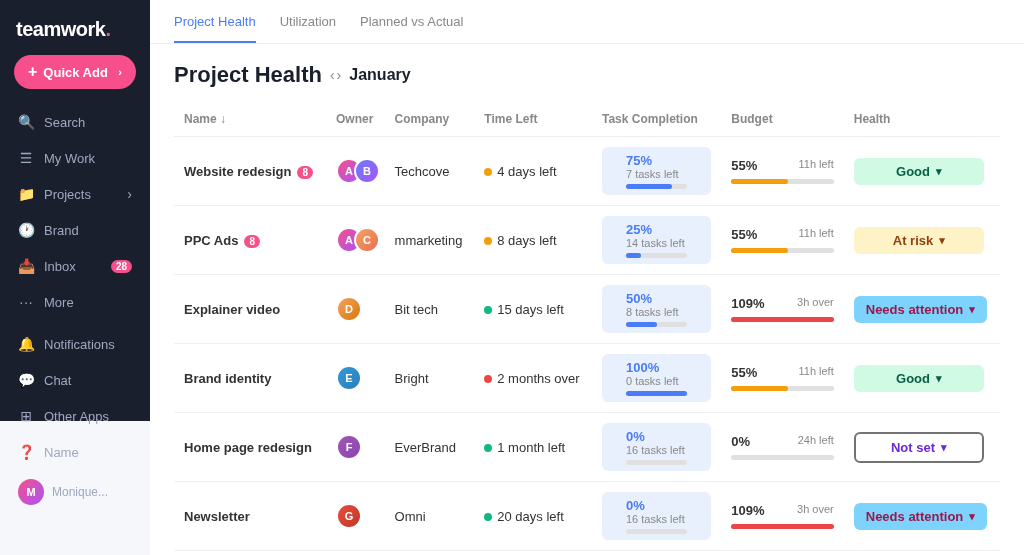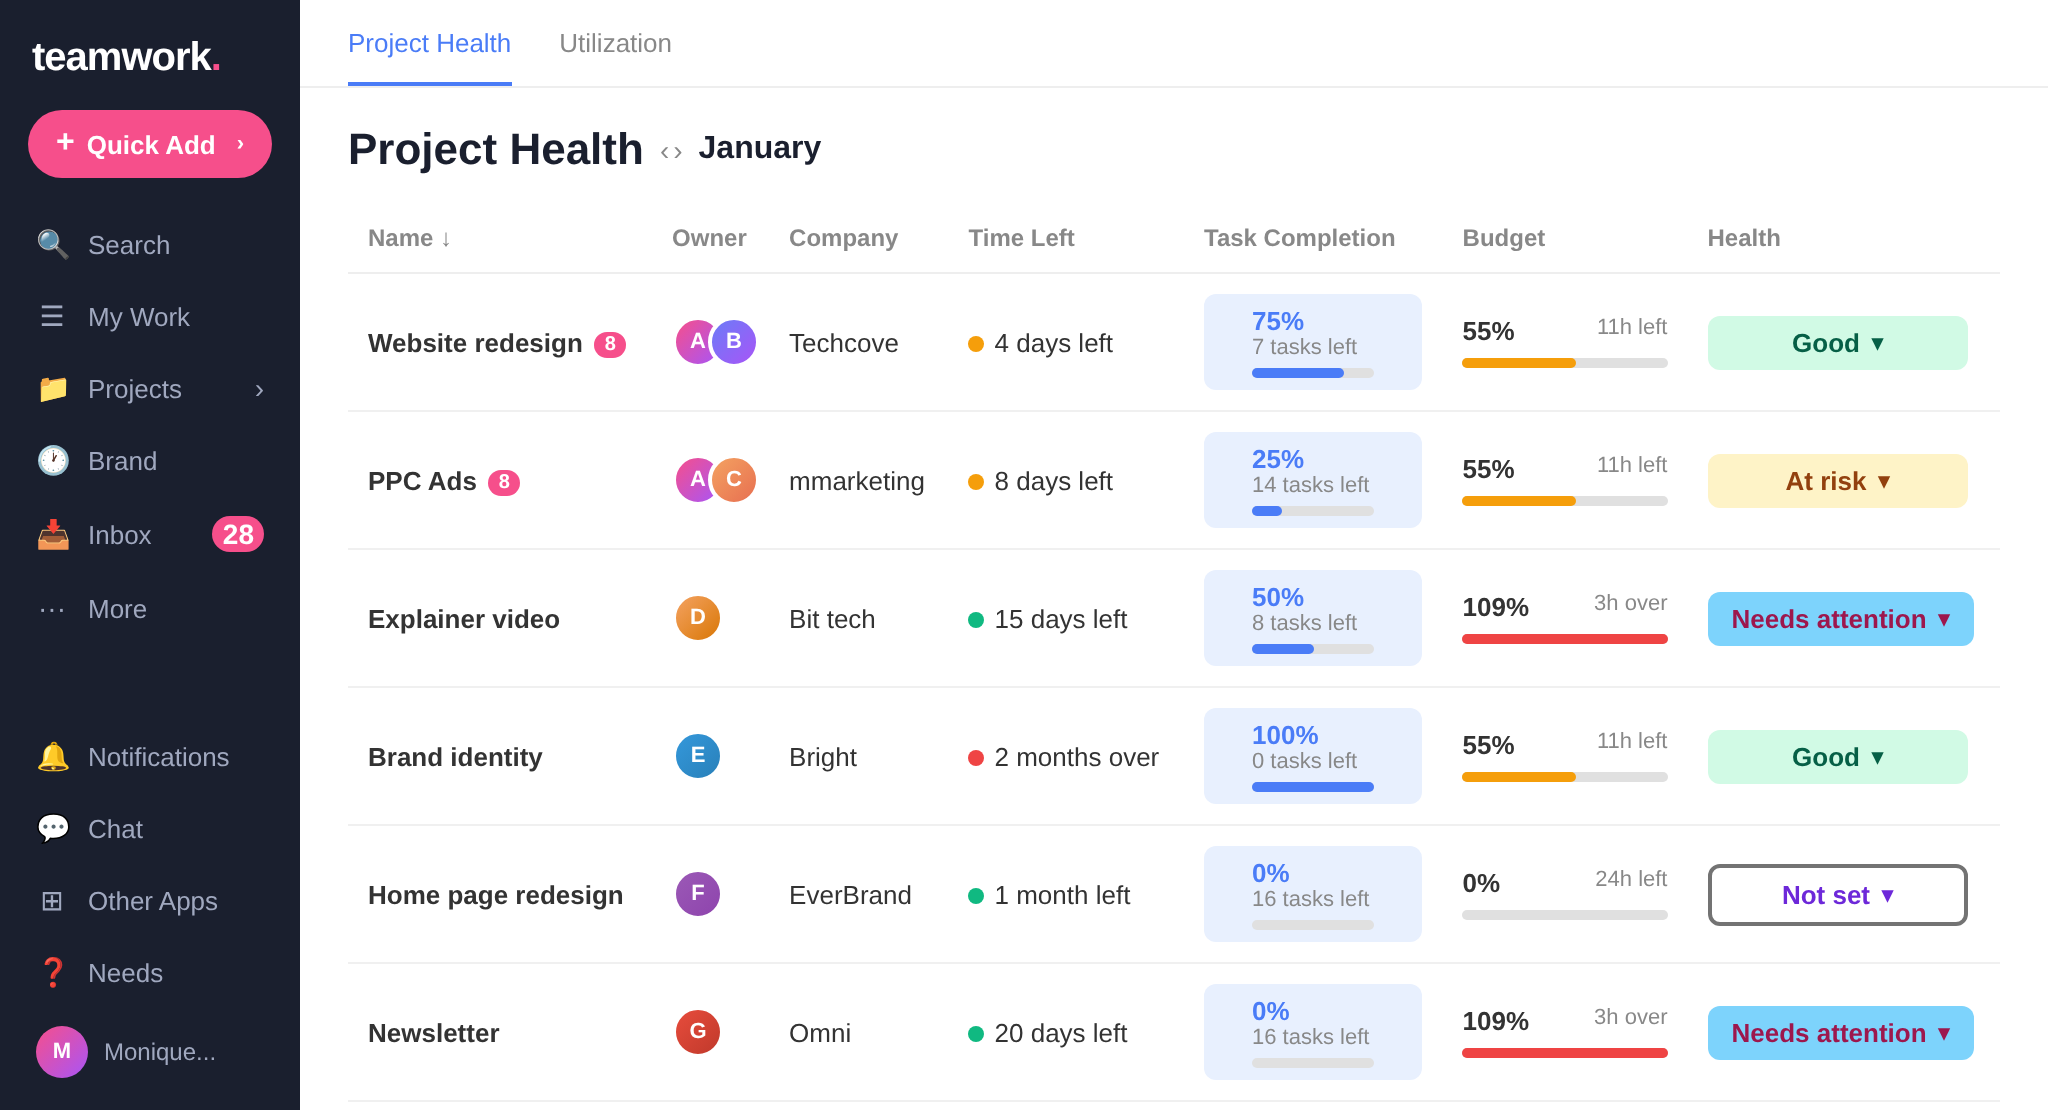--- a/index.html
+++ b/index.html
@@ -6,21 +6,21 @@
     body { font-family: -apple-system, BlinkMacSystemFont, 'Segoe UI', sans-serif; background: #f5f7fa; display: flex; height: 555px; overflow: hidden; }
 
     
     .sidebar {
       width: 150px;
       background: #1a1f2e;
       display: flex;
       flex-direction: column;
       padding: 0;
       flex-shrink: 0;
-      height: 555px;
+      height: 421px;
     }
     .sidebar-logo {
       padding: 18px 16px 14px;
       color: white;
       font-size: 20px;
       font-weight: 800;
       letter-spacing: -0.5px;
     }
     .sidebar-logo span { color: #f64f8b; }
     .quick-add-btn {
@@ -49,21 +49,21 @@
       font-size: 13px;
       cursor: pointer;
       border-radius: 6px;
       position: relative;
     }
     .nav-item.has-arrow::after { content: '›'; margin-left: auto; font-size: 14px; }
     .nav-item .badge {
       background: #f64f8b;
       color: white;
       border-radius: 10px;
-      font-size: 14px;
+      font-size: 10px;
       padding: 1px 5px;
       margin-left: auto;
       font-weight: 600;
     }
     .nav-icon { font-size: 14px; width: 16px; text-align: center; }
     .sidebar-bottom { padding: 8px; display: flex; flex-direction: column; gap: 2px; }
     .sidebar-bottom .nav-item { color: #a0a8bf; }
     .user-item {
       display: flex;
       align-items: center;
@@ -241,33 +241,34 @@
     <div class="nav-item">
       <span class="nav-icon">💬</span>
       <span>Chat</span>
     </div>
     <div class="nav-item">
       <span class="nav-icon">⊞</span>
       <span>Other Apps</span>
     </div>
     <div class="nav-item">
       <span class="nav-icon">❓</span>
-      <span>Needs</span>
+      <span>Name</span>
     </div>
     <div class="user-item">
       <div class="user-avatar oa1">M</div>
       <span>Monique...</span>
     </div>
   </div>
 </aside>
 
 <main class="main">
   <nav class="top-nav">
     <span class="top-nav-item active">Project Health</span>
     <span class="top-nav-item">Utilization</span>
+    <span class="top-nav-item">Planned vs Actual</span>
   </nav>
 
   <div class="content">
     <div class="page-header">
       <h1 class="page-title">Project Health</h1>
       <div class="nav-arrows">
         <span>‹</span>
         <span>›</span>
       </div>
       <span class="month-label">January</span>

